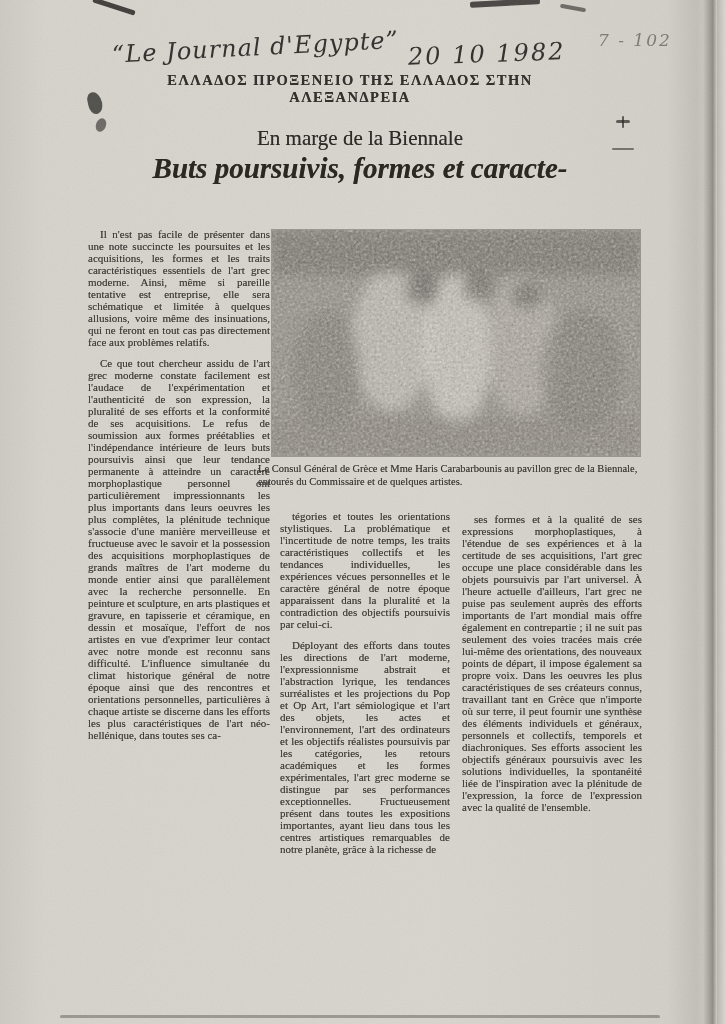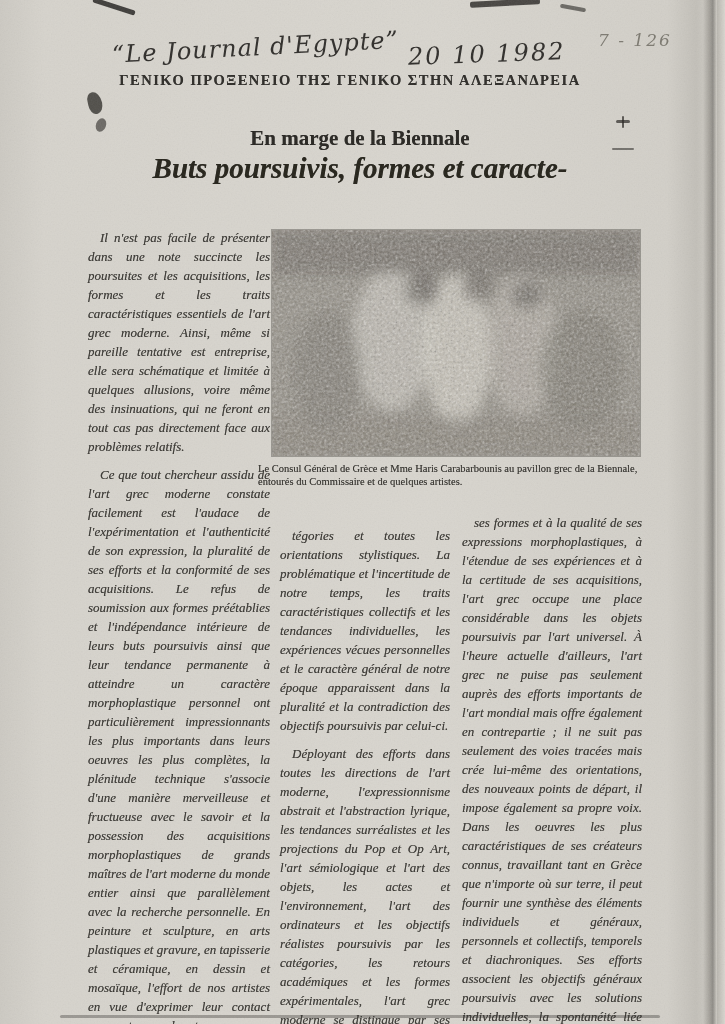--- a/index.html
+++ b/index.html
@@ -44,71 +44,70 @@
     font-size:17px;color:#7b786f;letter-spacing:2px;
   }
   .greek-line{
     position:absolute;left:110px;top:72px;width:480px;
     text-align:center;font-weight:bold;font-size:14.5px;
     letter-spacing:1.5px;color:#2c2a26;
     text-shadow:0 0 .5px rgba(0,0,0,.55);
   }
   .kicker{
     position:absolute;left:150px;top:126px;width:420px;
-    text-align:center;font-weight:bold;font-size:21px;color:#262420;
+    text-align:center;font-weight:normal;font-size:21px;color:#262420;
     text-shadow:0 0 .5px rgba(0,0,0,.5);
   }
   .headline{
     position:absolute;left:70px;top:152px;width:580px;
     text-align:center;font-weight:bold;font-style:italic;
     font-size:29px;line-height:33px;color:#232118;
     text-shadow:0 0 .6px rgba(0,0,0,.55);
   }
   .photo{
     position:absolute;left:272px;top:230px;width:368px;height:226px;
     background:#9a958c;outline:1px solid rgba(60,57,52,.4);
   }
   .photo svg{display:block;width:100%;height:100%;}
   .caption{
     position:absolute;left:258px;top:462px;width:392px;
     font-size:10.5px;line-height:13px;color:#33312c;
     text-shadow:0 0 .4px rgba(0,0,0,.45);
   }
   .col{
     position:absolute;
-    font-size:13px;line-height:19px;text-align:justify;
+    font-size:11px;line-height:12px;text-align:justify;
     color:#3a3833;
     text-shadow:0 0 .4px rgba(0,0,0,.5);
-    font-style:italic;
   }
   .col p{margin:0 0 9px 0;text-indent:12px;}
   .col1{left:88px;top:228px;width:182px;height:766px;}
-  .col2{left:280px;top:510px;width:170px;height:480px;margin-top:16px;}
+  .col2{left:280px;top:510px;width:170px;height:480px;}
   .col3{left:462px;top:513px;width:180px;height:488px;}
   .grain-overlay{position:absolute;left:0;top:0;width:725px;height:1024px;pointer-events:none;opacity:.10;}
 </style>
 </head>
 <body>
 
 <div class="scan">
 
   <div class="artifact a1"></div>
   <div class="artifact a2"></div>
   <div class="artifact a3"></div>
   <div class="artifact a4"></div>
   <div class="artifact a5"></div>
   <div class="artifact a6"></div>
   <div class="artifact a7"></div>
   <div class="artifact a8"></div>
 
   <div class="handwritten">“Le Journal d'Egypte”</div>
   <div class="hand-date">20 10 1982</div>
-  <div class="corner-note">7 - 126</div>
+  <div class="corner-note">7 - 102</div>
 
-  <div class="greek-line">ΓΕΝΙΚΟ ΠΡΟΞΕΝΕΙΟ ΤΗΣ ΓΕΝΙΚΟ ΣΤΗΝ ΑΛΕΞΑΝΔΡΕΙΑ</div>
+  <div class="greek-line">ΕΛΛΑΔΟΣ ΠΡΟΞΕΝΕΙΟ ΤΗΣ ΕΛΛΑΔΟΣ ΣΤΗΝ ΑΛΕΞΑΝΔΡΕΙΑ</div>
 
   <div class="kicker">En marge de la Biennale</div>
   <div class="headline">
     <span>Buts poursuivis, formes et caracte-</span><br>
   </div>
 
   <div class="photo">
     <svg viewBox="0 0 368 226" preserveAspectRatio="none">
       <defs>
         <filter id="grain" x="0" y="0" width="100%" height="100%">

